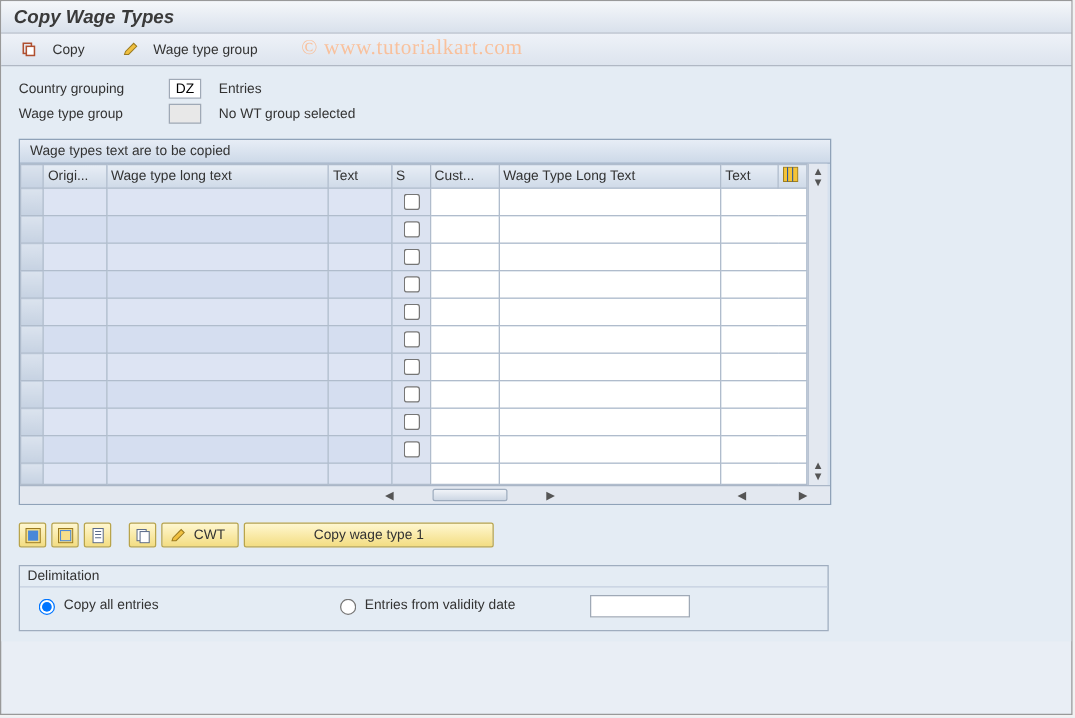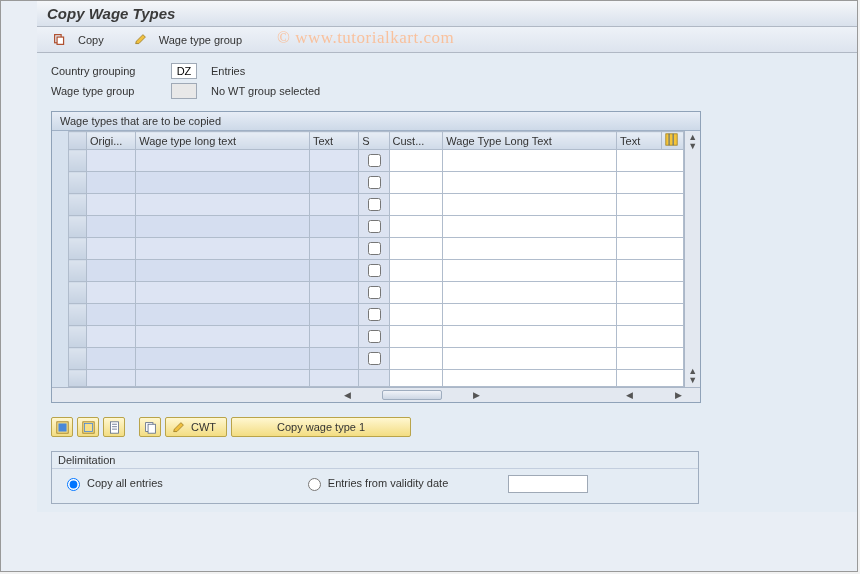--- a/index.html
+++ b/index.html
@@ -12,21 +12,20 @@
     width: 860px;
     height: 574px;
     overflow: hidden;
     position: relative;
   }
   .outer {
     border: 1px solid #999;
     width: 858px;
     height: 572px;
     background: #e9eef5;
-    padding-left: 36px;
   }
   .title-bar {
     background: linear-gradient(#f5f7fa, #d9e1ec);
     border-bottom: 1px solid #b0b8c4;
     padding: 4px 10px;
     font-size: 15px;
     font-weight: bold;
     font-style: italic;
     color: #3a3a3a;
   }
@@ -97,21 +96,20 @@
     border-bottom: 1px solid #9fb0c5;
     padding: 3px 8px;
   }
   .grid-wrap {
     position: relative;
     display:flex;
   }
   table.grid {
     border-collapse: collapse;
     width: 630px;
-    margin-left: 16px;
   }
   table.grid th, table.grid td {
     border: 1px solid #b0bccc;
     padding: 1px 3px;
     font-weight: normal;
     text-align: left;
     height: 17px;
     overflow: hidden;
     white-space: nowrap;
   }
@@ -248,21 +246,21 @@
     </div>
 
     <div class="form-row">
       <span class="form-label">Wage type group</span>
       <input class="inp-small dim" value="" style="">
       <span class="val-text">No WT group selected</span>
     </div>
 
 
     <div class="grid-panel">
-      <div class="grid-title">Wage types that are to be copied</div>
+      <div class="grid-title">Wage types text are to be copied</div>
       <div class="grid-wrap">
         <table class="grid">
           <thead>
             <tr>
               <th class="rowhdr"></th>
               <th style="width:44px">Origi...</th>
               <th style="width:155px">Wage type long text</th>
               <th style="width:44px">Text</th>
               <th style="width:14px">S</th>
               <th style="width:48px">Cust...</th>
@@ -441,21 +439,21 @@
             <rect x="2" y="2" width="9" height="11" fill="#fff" stroke="#5a6a88"></rect>
             <rect x="5" y="4" width="9" height="11" fill="#fff" stroke="#5a6a88"></rect>
           </svg>
       </span>
       <span class="text-btn cwt-btn">
         <svg class="ico" viewBox="0 0 16 16">
             <path d="M2 13 L3 10 L11 2 L14 5 L6 13 Z" fill="#f0c040" stroke="#9a7a20"></path>
           </svg>
         <span>CWT</span>
       </span>
-      <span class="text-btn" style="width:180px;">
+      <span class="text-btn" style="width:200px;">
         <span>Copy wage type 1</span>
       </span>
     </div>
 
     <div class="delim">
       <div class="delim-title">Delimitation</div>
       <div class="delim-body">
         <span class="radio-grp">
           <input type="radio" name="delim" checked="" style="">
           <span>Copy all entries</span>

